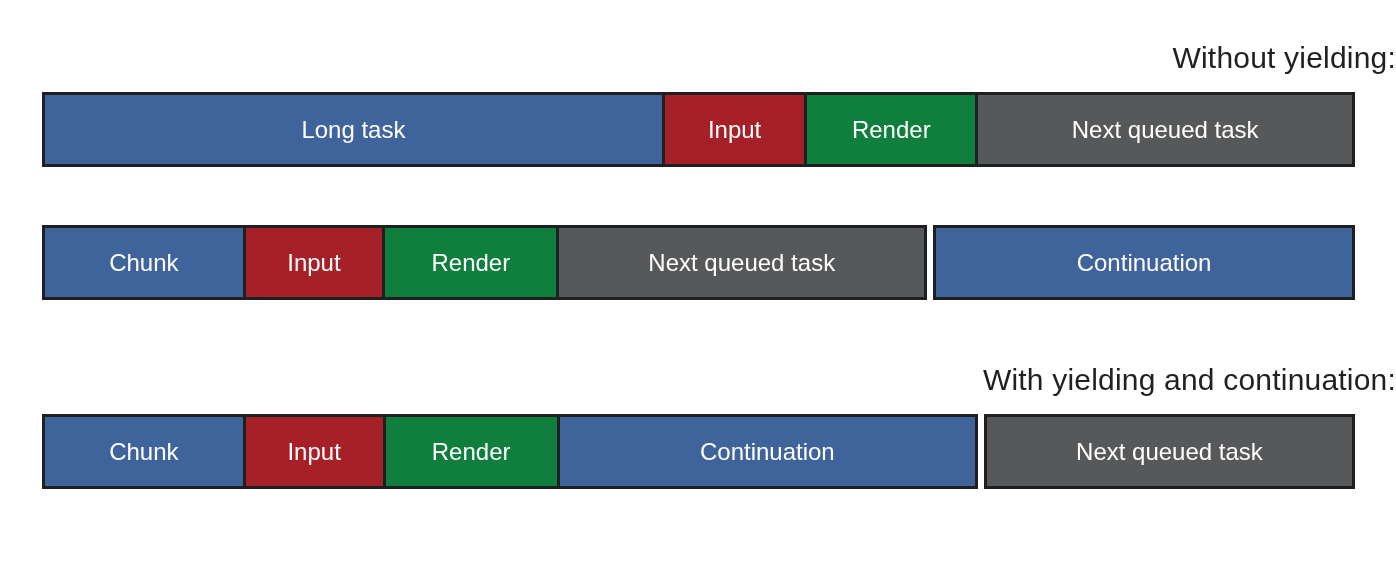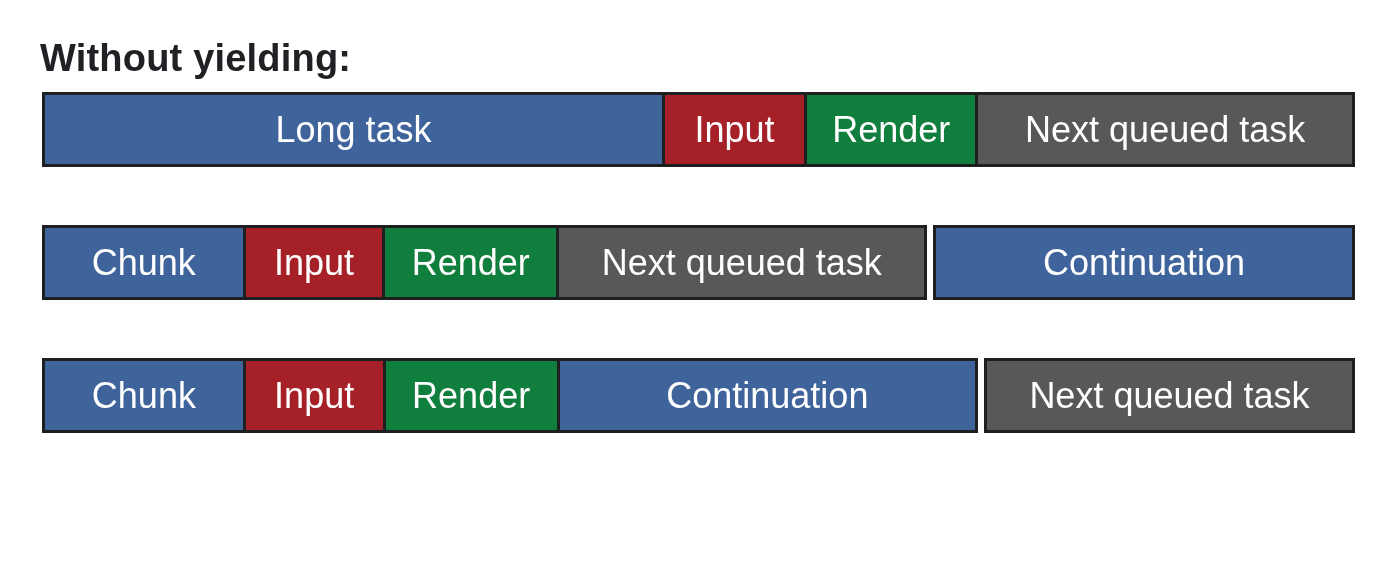--- a/index.html
+++ b/index.html
@@ -13,40 +13,41 @@
   .figure {
     box-sizing: border-box;
     width: 1396px;
     height: 588px;
     padding-top: 36px;
   }
   .section { margin-bottom: 58px; }
   .section:last-child { margin-bottom: 0; }
   .section-title {
     margin: 0 0 12px 40px;
-    font-size: 38px;
-    font-weight: 700;
+    font-size: 30px;
+    font-weight: 400;
     line-height: 44px;
     color: var(--title-text, #202124);
     letter-spacing: 0.2px;
+    text-align: right;
   }
   .bar {
     display: flex;
     align-items: stretch;
     height: 75px;
     margin: 0 41px 0 42px;
   }
   .seg {
     box-sizing: border-box;
     display: flex;
     align-items: center;
     justify-content: center;
     border: 3px solid var(--border, #1d1f21);
     color: var(--segment-text, #ffffff);
-    font-size: 36px;
+    font-size: 24px;
     line-height: 1;
     white-space: nowrap;
     overflow: hidden;
     min-width: 0;
   }
   
   .seg + .seg { margin-left: -3px; }
   .gap {
     flex: 0 0 6px;
     background: var(--bg, #ffffff);
@@ -72,20 +73,21 @@
       <div class="seg" style="flex: 201 0 0px; background-color: rgb(63, 99, 155);">Chunk</div>
       <div class="seg" style="flex: 139 0 0px; background-color: rgb(166, 32, 40);">Input</div>
       <div class="seg" style="flex: 174 0 0px; background-color: rgb(16, 126, 60);">Render</div>
       <div class="seg" style="flex: 371 0 0px; background-color: rgb(87, 88, 89);">Next queued task</div>
       <div class="gap"></div>
       <div class="seg" style="flex: 423 0 0px; background-color: rgb(63, 99, 155);">Continuation</div>
     </div>
   </div>
 
   <div class="section">
+    <h2 class="section-title">With yielding and continuation:</h2>
     <div class="bar">
       <div class="seg" style="flex: 201 0 0px; background-color: rgb(63, 99, 155);">Chunk</div>
       <div class="seg" style="flex: 139 0 0px; background-color: rgb(166, 32, 40);">Input</div>
       <div class="seg" style="flex: 174 0 0px; background-color: rgb(16, 126, 60);">Render</div>
       <div class="seg" style="flex: 422 0 0px; background-color: rgb(63, 99, 155);">Continuation</div>
       <div class="gap"></div>
       <div class="seg" style="flex: 371 0 0px; background-color: rgb(87, 88, 89);">Next queued task</div>
     </div>
   </div>
 

